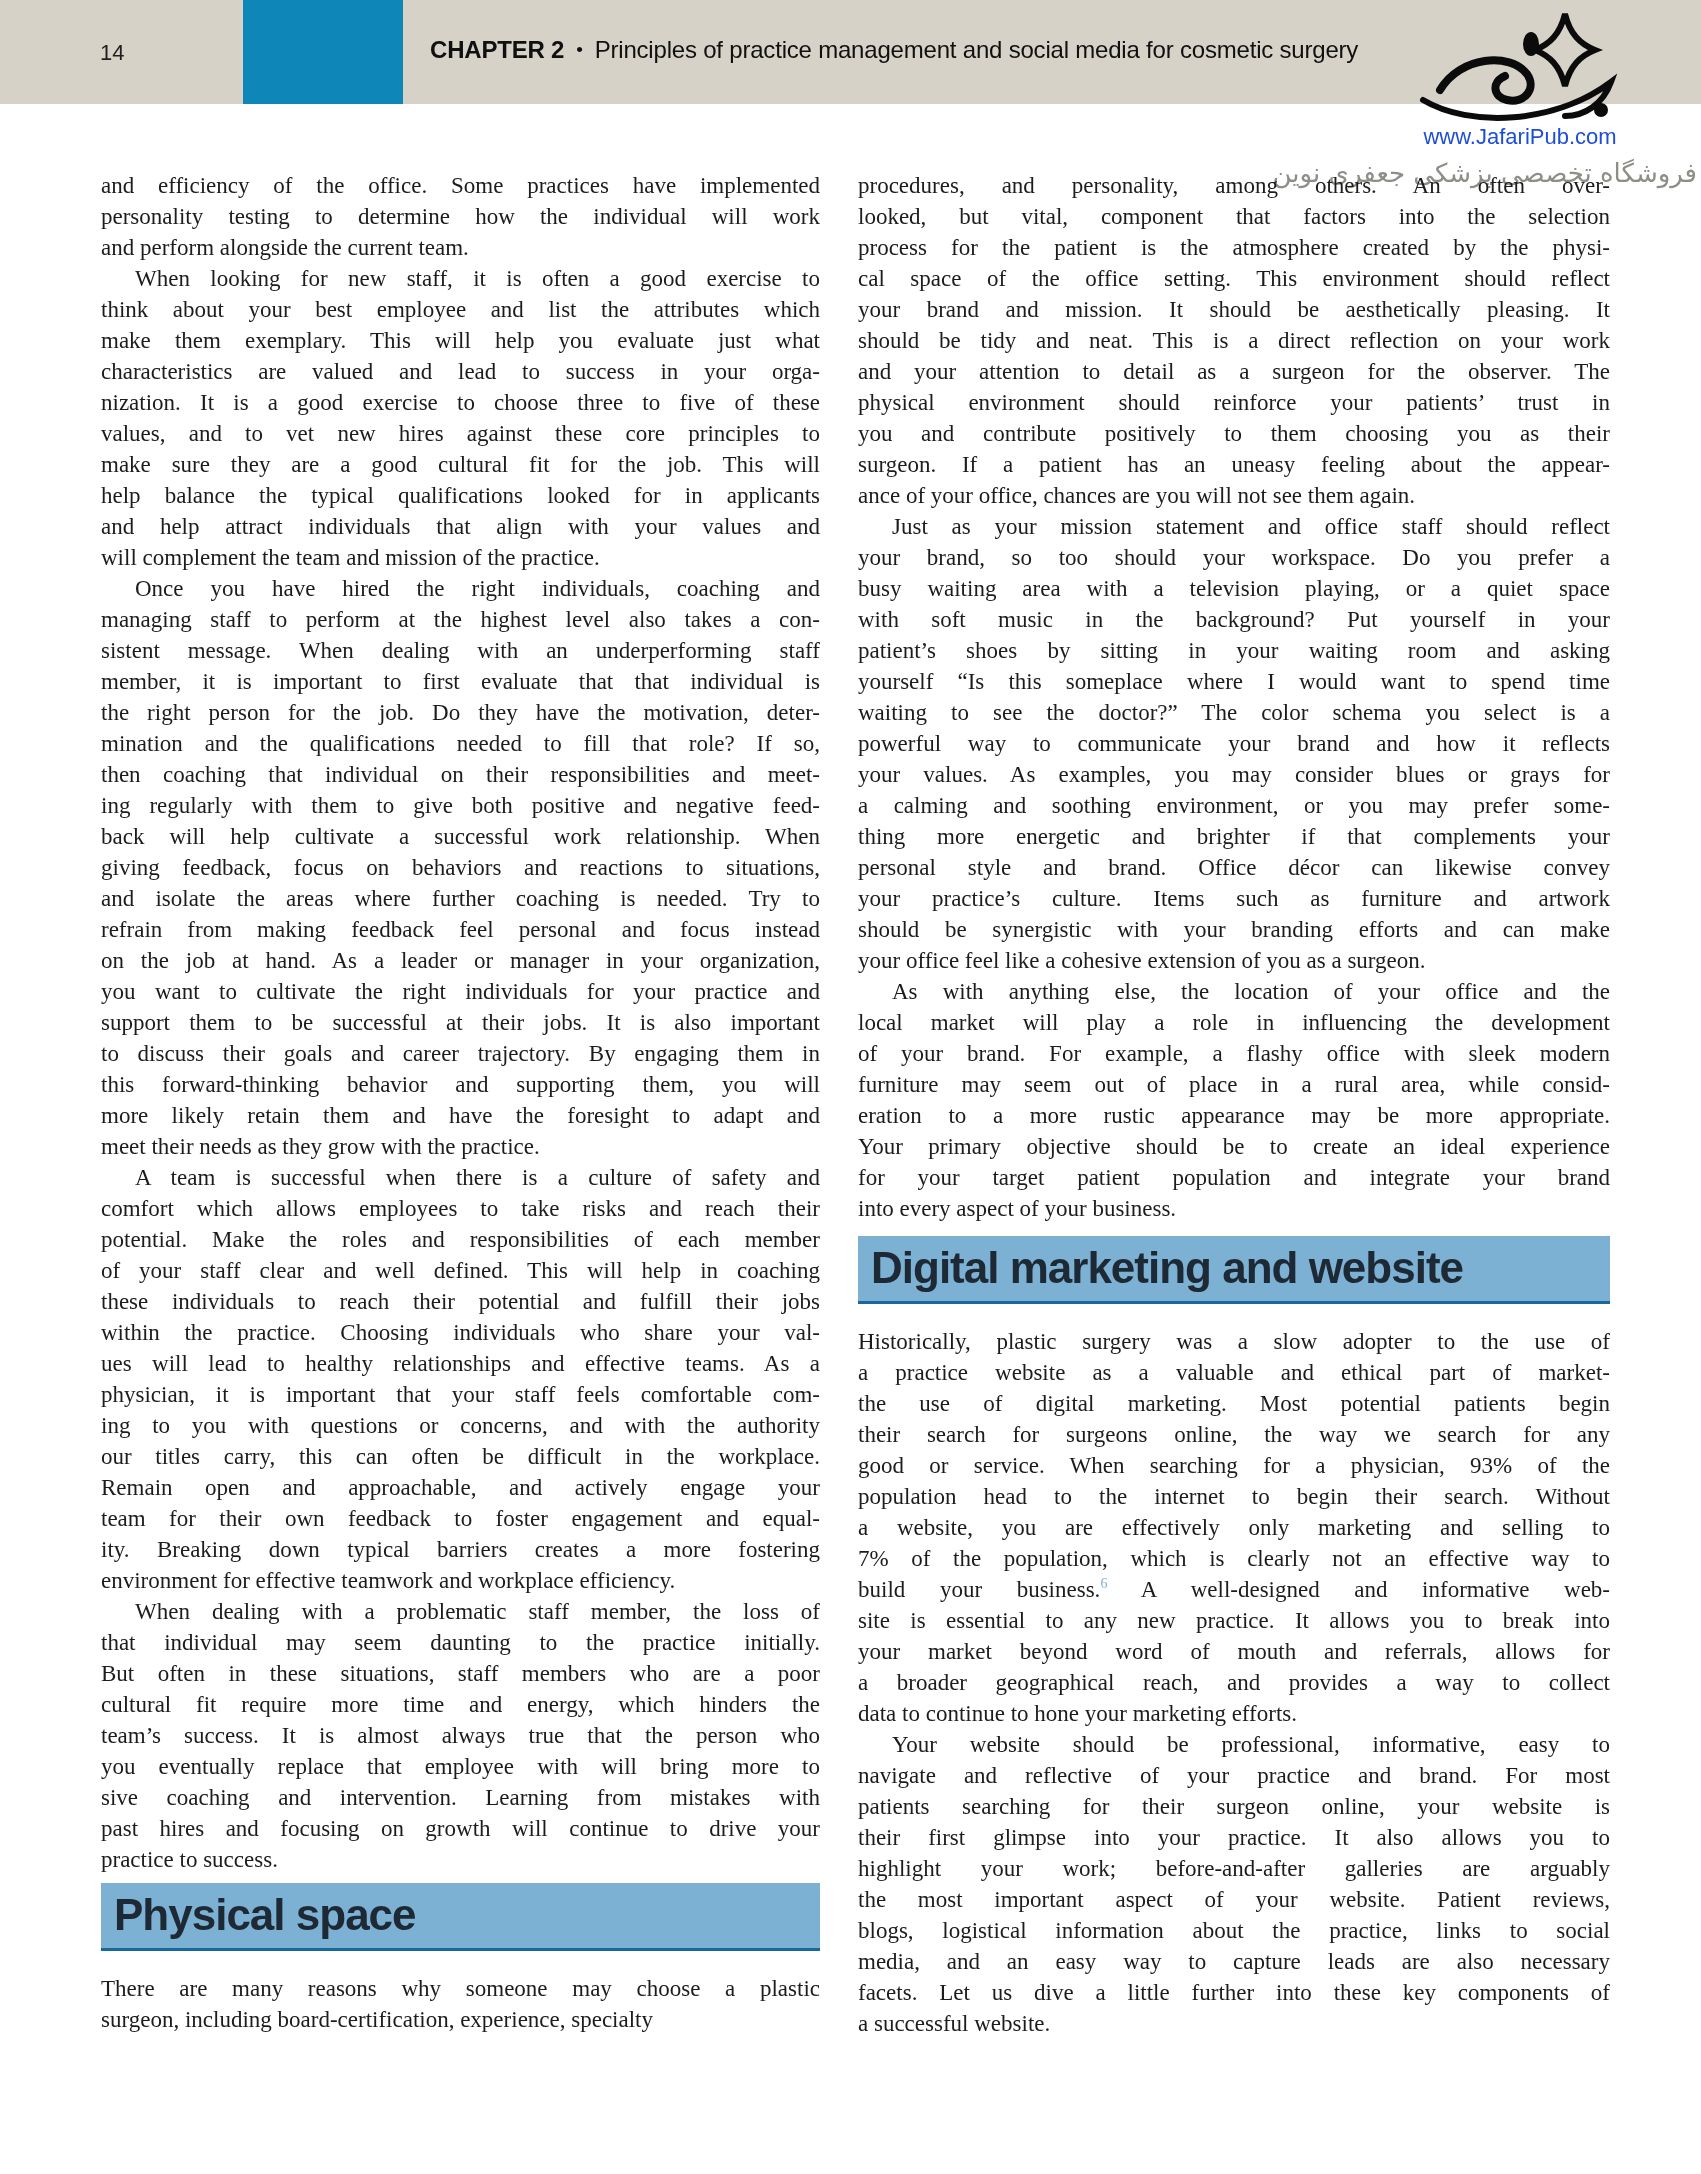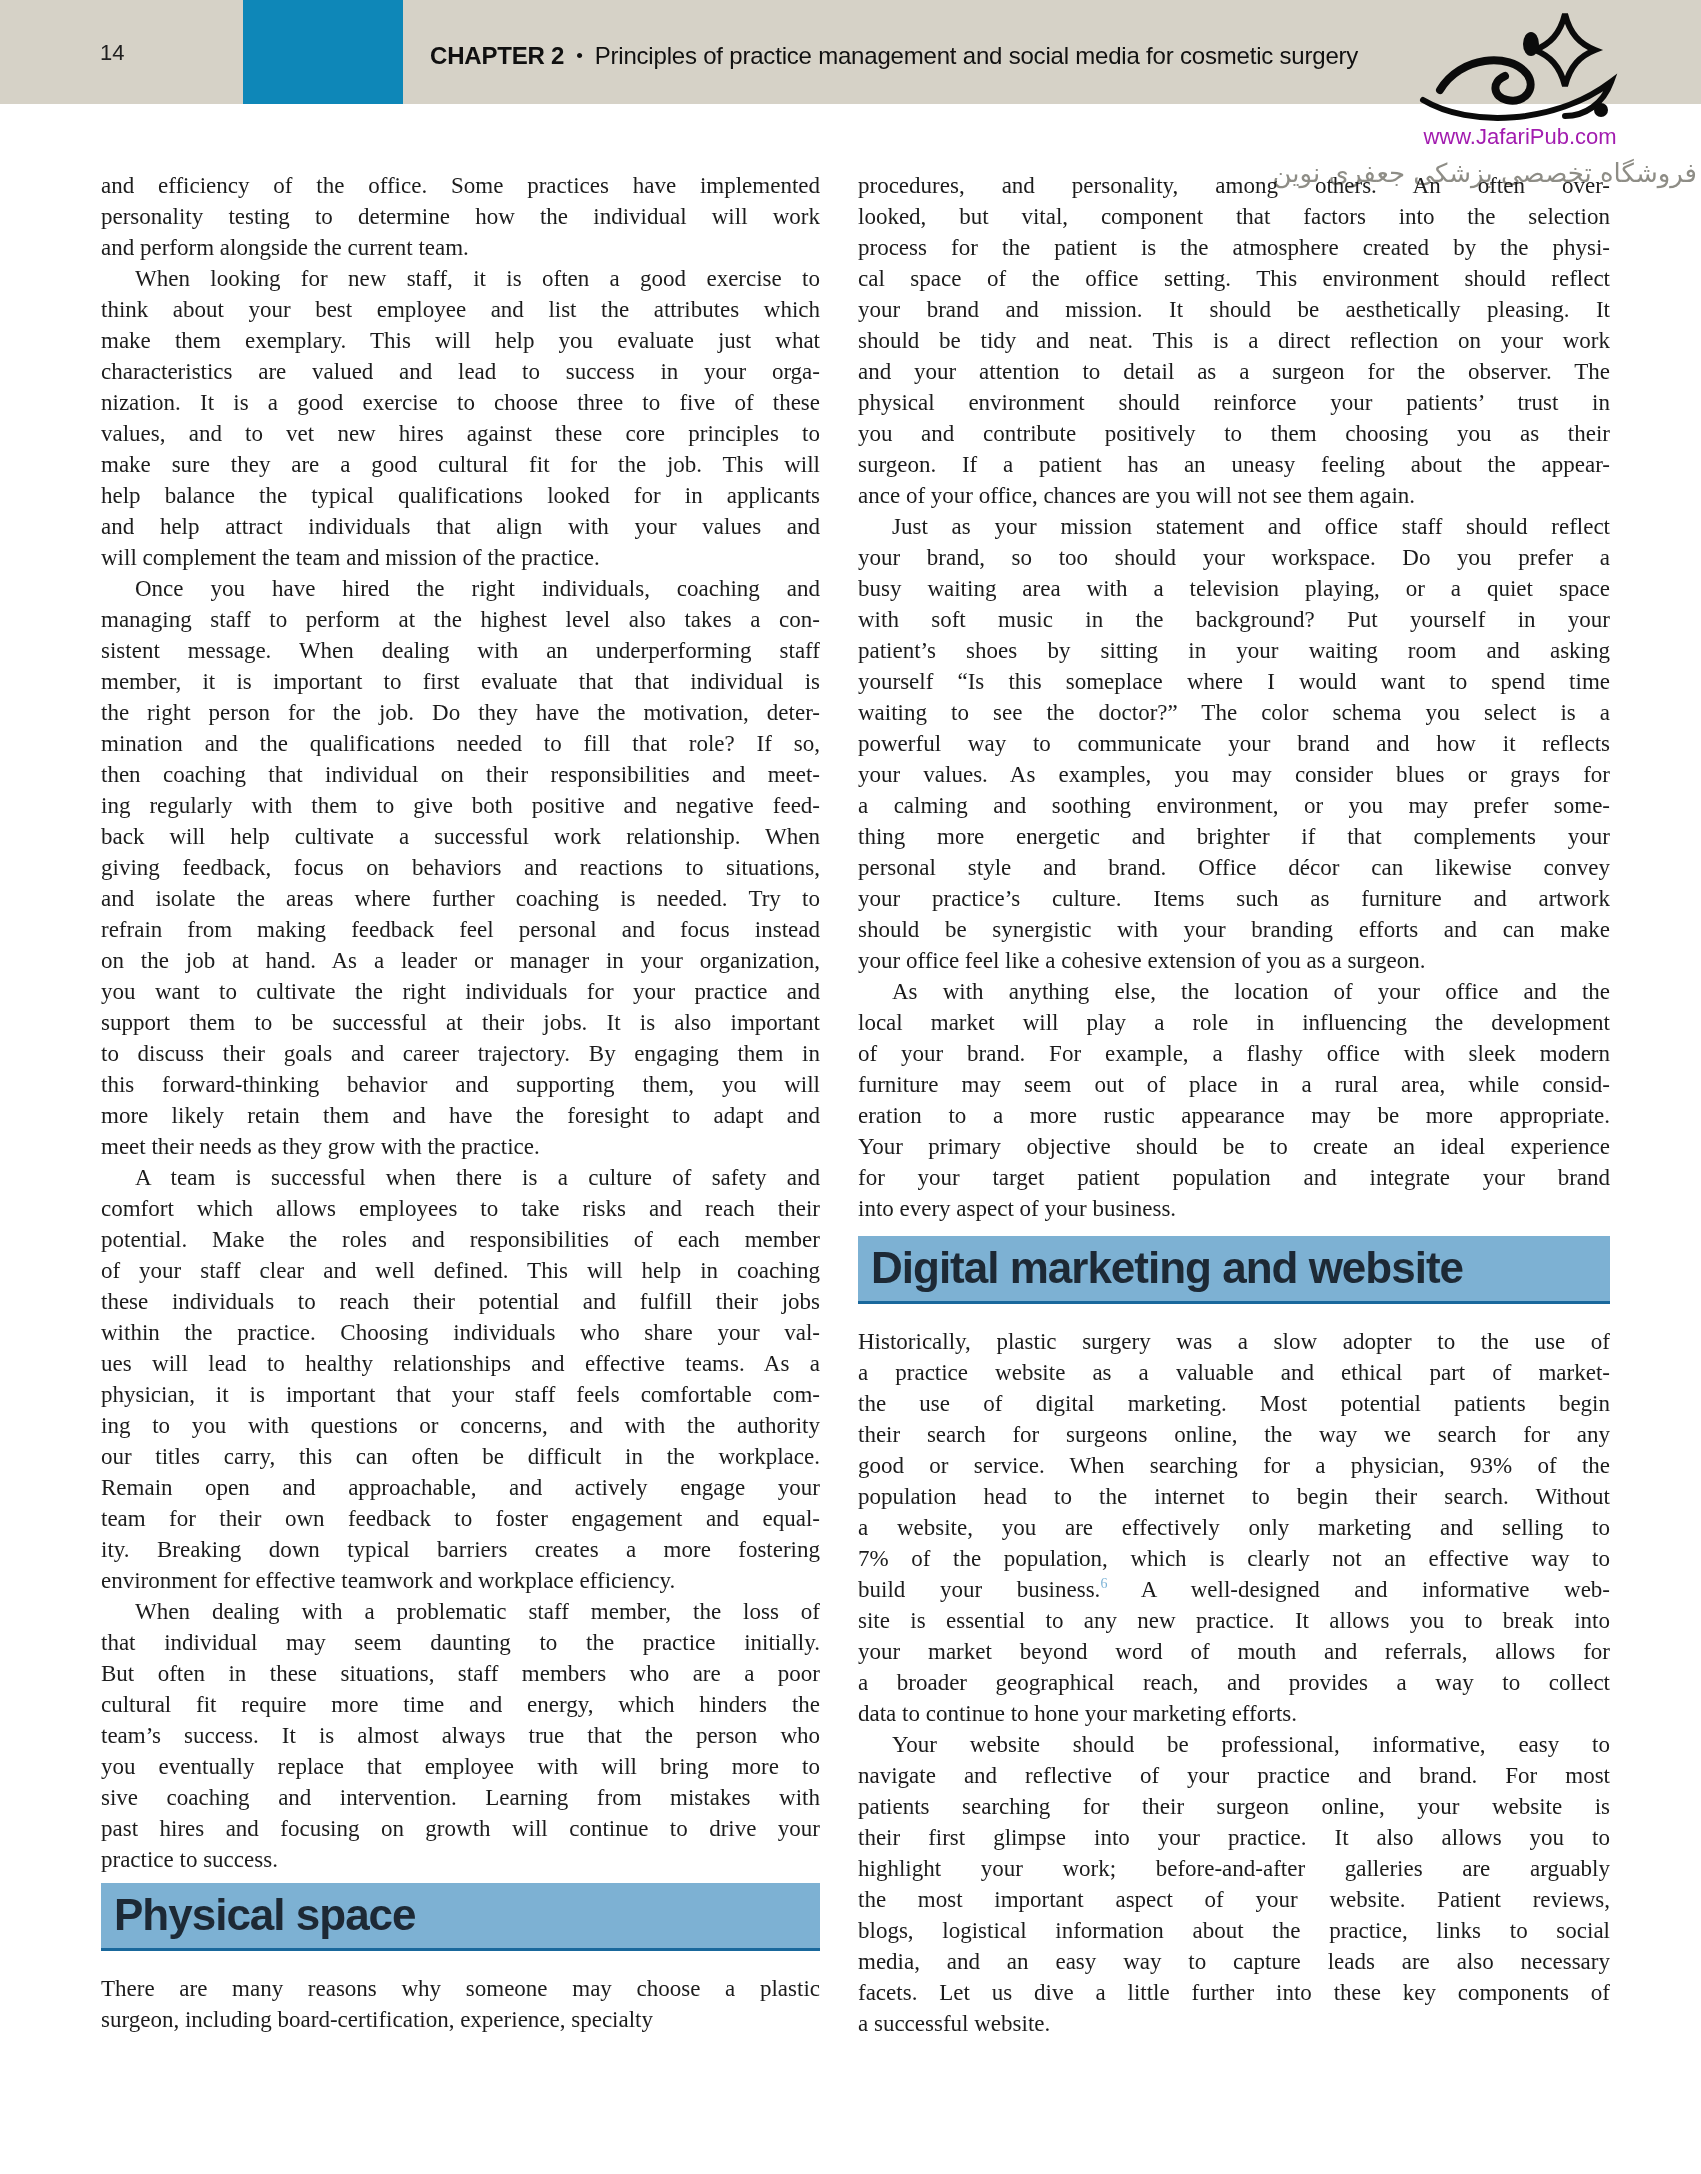--- a/index.html
+++ b/index.html
@@ -13,30 +13,30 @@
   }
   .header-accent-block{
     position:absolute;left:243px;top:0;width:160px;height:104px;
     background:var(--header-accent,#0e87b8);
   }
   .page-number{
     position:absolute;left:100px;top:40px;
     font-family:"Liberation Sans",sans-serif;font-size:22px;color:#1f1f1f;
   }
   .chapter-line{
-    position:absolute;left:430px;top:42px;white-space:nowrap;
+    position:absolute;left:430px;top:36px;white-space:nowrap;
     font-family:"Liberation Sans",sans-serif;font-size:24px;color:#101010;
     letter-spacing:-0.2px;font-stretch:condensed;
   }
   .chapter-label{font-weight:bold;}
   .chapter-bullet{display:inline-block;margin:0 12px;font-size:19px;vertical-align:2px;}
   .logo{position:absolute;left:1415px;top:12px;width:210px;height:112px;}
   .publisher-url{
     position:absolute;left:1400px;top:124px;width:240px;text-align:center;
-    font-family:"Liberation Sans",sans-serif;font-size:22px;color:#a21caf;
+    font-family:"Liberation Sans",sans-serif;font-size:22px;color:#1d4ed8;
   }
   .watermark{
     position:absolute;right:4px;top:158px;direction:rtl;z-index:1;white-space:nowrap;
     font-family:"DejaVu Sans",sans-serif;font-size:26px;color:var(--watermark,#8e8d86);
   }
   .column{
     position:absolute;top:170px;z-index:2;
     font-size:23px;line-height:31px;color:var(--body-text,#1c1c1c);
   }
   #left-col{left:101px;width:719px;}

